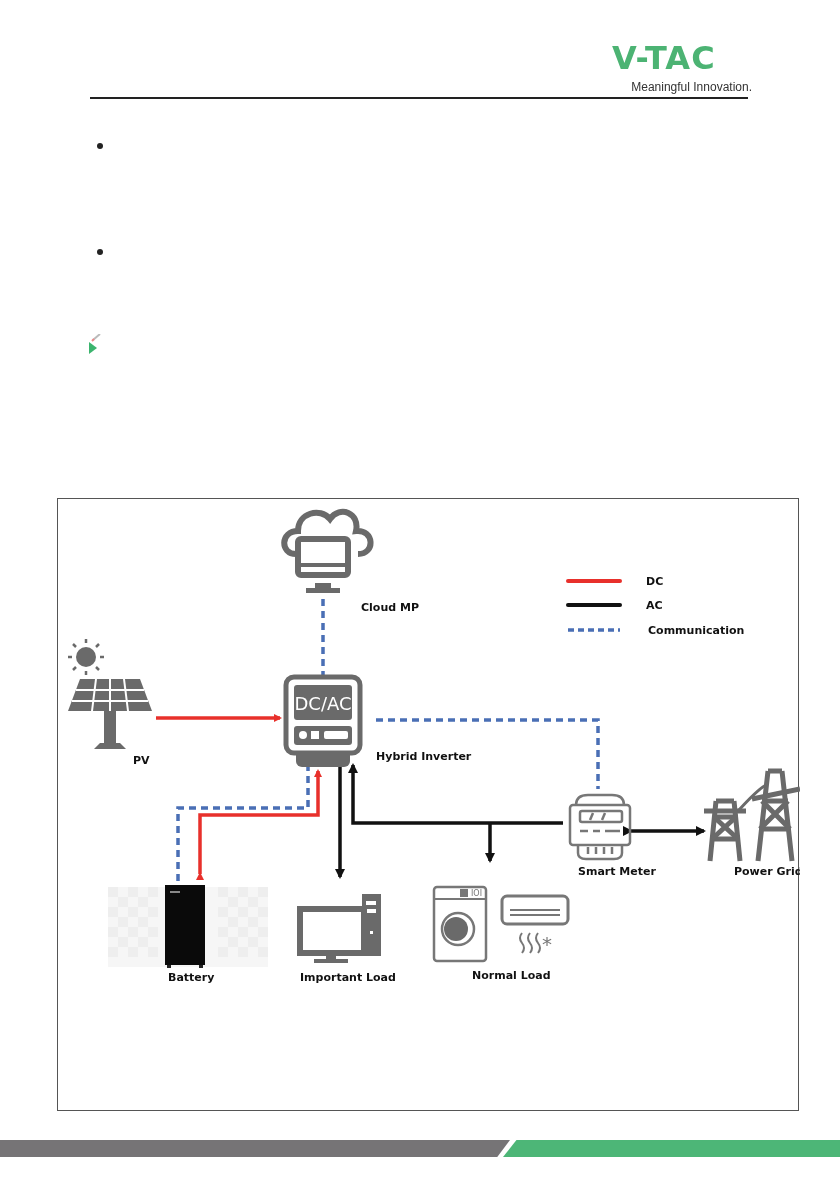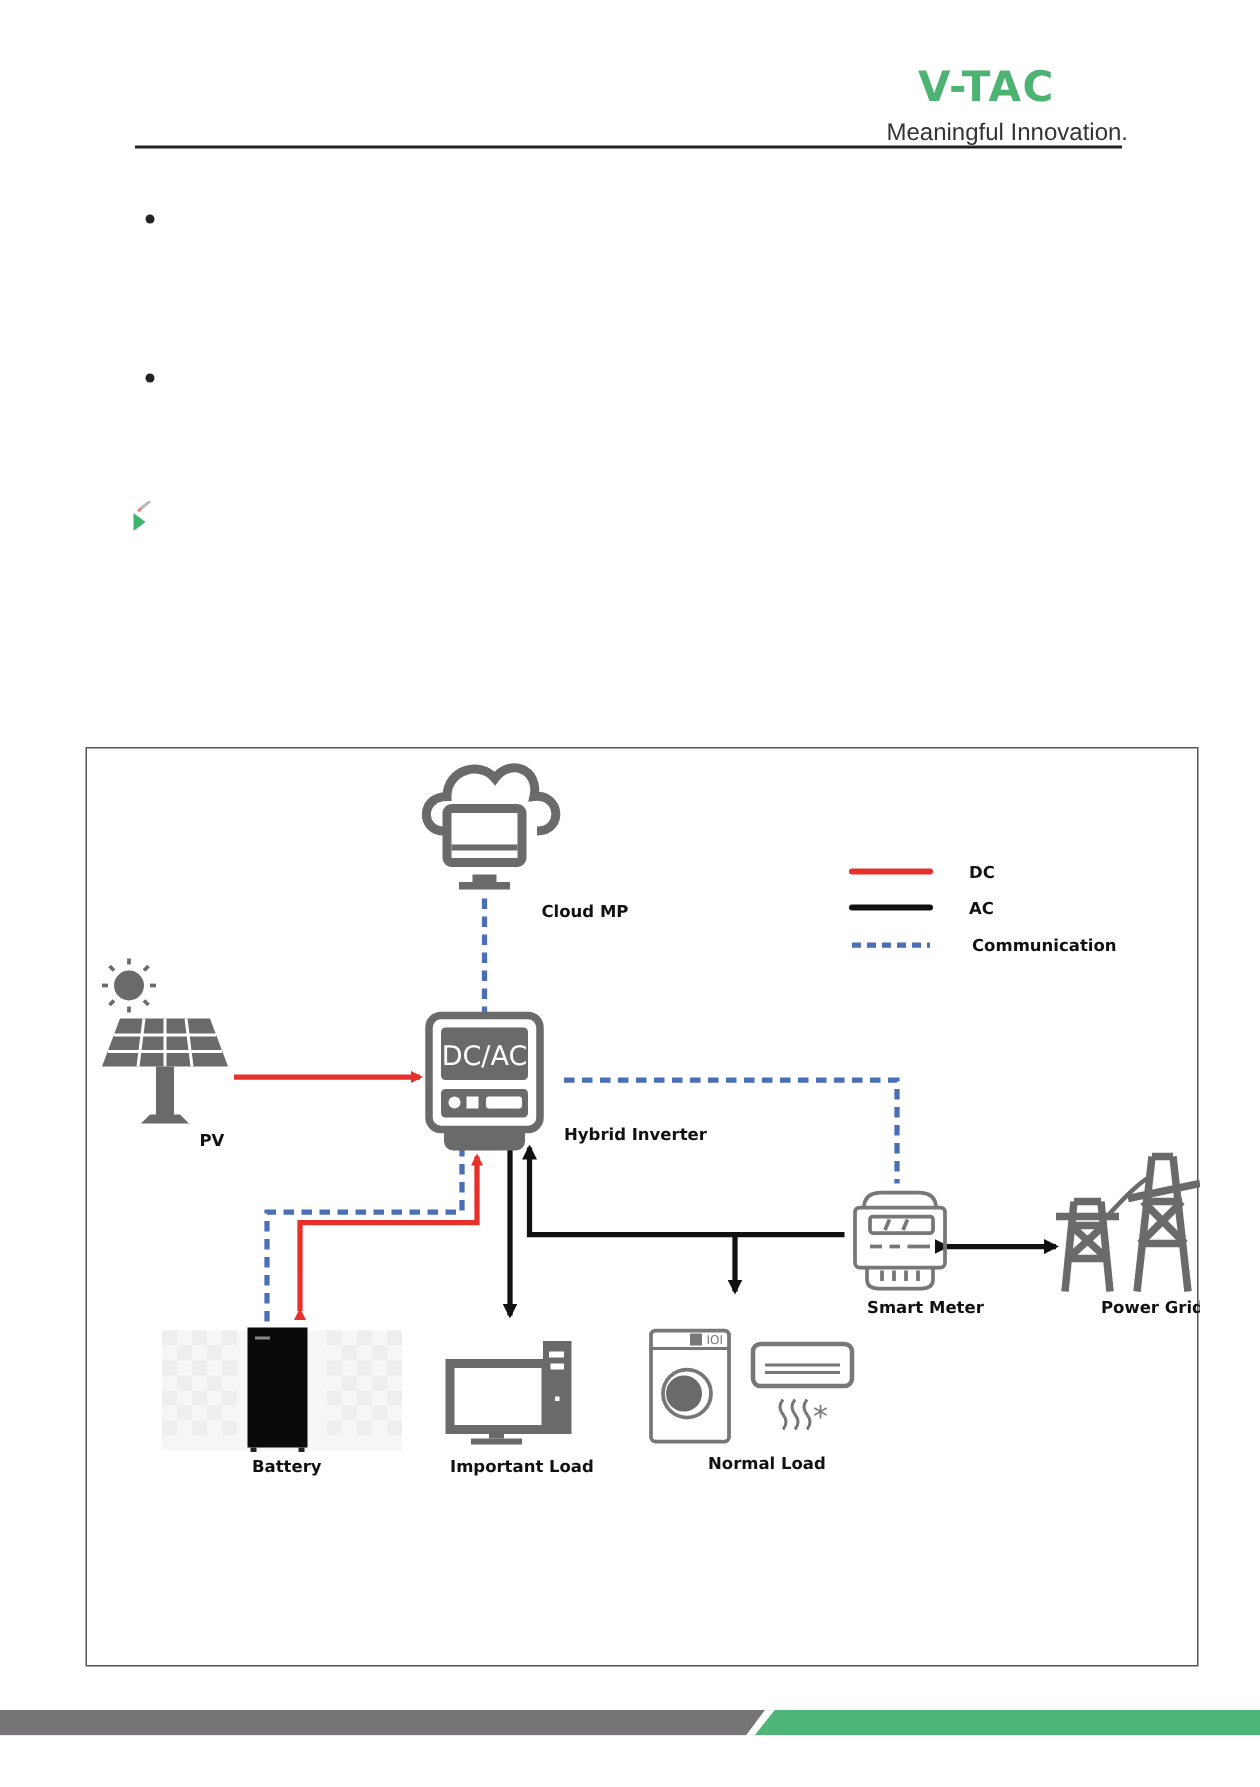--- a/index.html
+++ b/index.html
@@ -1,19 +1,19 @@
 <!DOCTYPE html>
 <html><head>
 <meta charset="utf-8">
 <style>
   html,body{margin:0;padding:0;background:#fff;}
   body{width:840px;height:1191px;position:relative;overflow:hidden;font-family:"Liberation Sans",sans-serif;color:#222;}
   .logo{position:absolute;left:612px;top:44px;width:140px;height:52px;}
-  .logo-text{position:absolute;left:0;top:-4px;font-family:"DejaVu Sans",sans-serif;font-weight:bold;font-size:28px;letter-spacing:1px;color:#4cb373;line-height:36px;text-align:center;}
-  .tagline{position:absolute;right:0;top:36px;font-size:16px;color:#333;white-space:nowrap;}
+  .logo-text{position:absolute;left:0;top:-4px;font-family:"DejaVu Sans",sans-serif;font-weight:bold;font-size:32px;letter-spacing:1px;color:#4cb373;line-height:36px;text-align:center;}
+  .tagline{position:absolute;right:0;top:36px;font-size:12px;color:#333;white-space:nowrap;}
   .header-rule{position:absolute;left:90px;top:97px;width:658px;height:1.5px;background:#222;}
   .bullet{position:absolute;width:6px;height:6px;border-radius:50%;background:#222;}
   .note-icon{position:absolute;left:88px;top:334px;width:16px;height:22px;}
   .diagram-frame{position:absolute;left:57px;top:498px;width:742px;height:613px;border:1.5px solid #555;box-sizing:border-box;}
   .diagram-frame svg{position:absolute;left:0;top:0;}
   .lbl{font-family:"DejaVu Sans",sans-serif;font-weight:bold;font-size:11px;fill:#111;}
   .footer-gray{position:absolute;left:0;top:1140px;width:510px;height:17px;background:#767476;clip-path:polygon(0 0,100% 0,97.5% 100%,0 100%);}
   .footer-green{position:absolute;left:503px;top:1140px;width:337px;height:17px;background:#4db677;clip-path:polygon(4% 0,100% 0,100% 100%,0 100%);}
 </style>
 </head>

